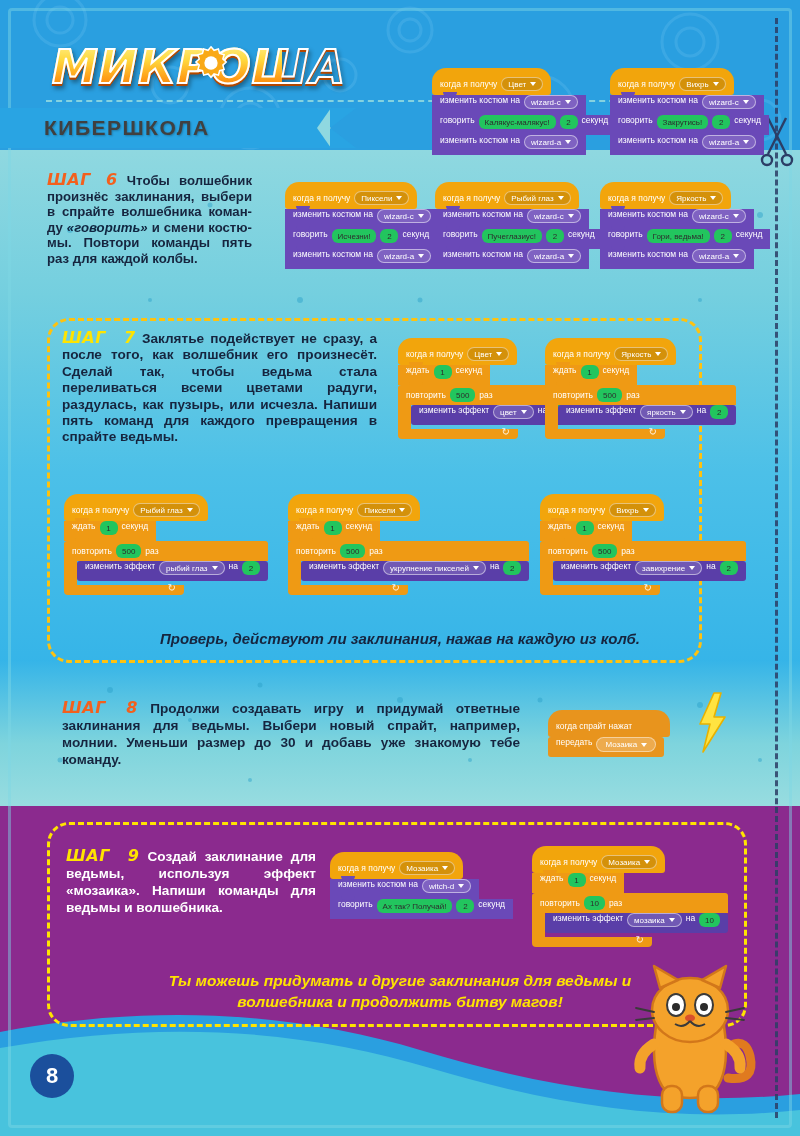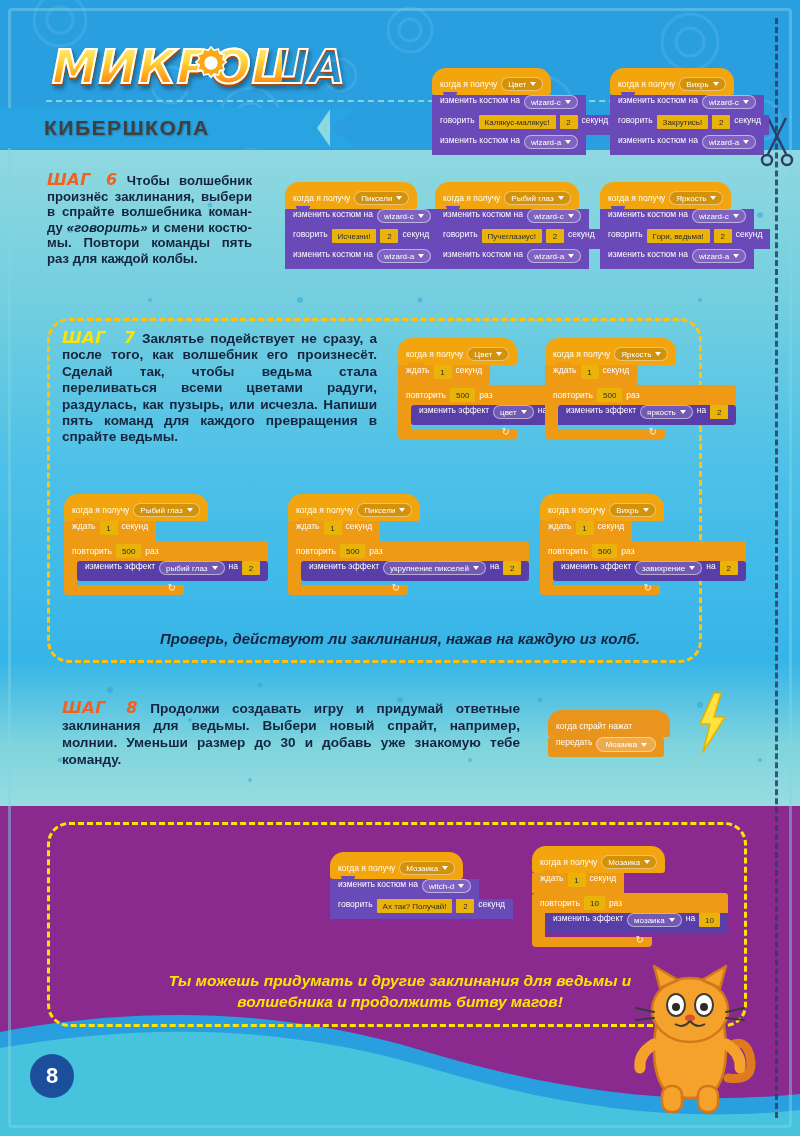--- a/index.html
+++ b/index.html
@@ -179,21 +179,21 @@
   .dd-purple {
     background: rgba(255,255,255,.14);
     border: 1px solid rgba(255,255,255,.5);
   }
   .caret {
     width: 0; height: 0; border-left: 3px solid transparent;
     border-right: 3px solid transparent; border-top: 4px solid #ffffff;
   }
   .oval {
     display: inline-flex; align-items: center; justify-content: center;
-    background: #eab308; color: #2d2d2d; border-radius: 1px;
+    background: #22c55e; color: #2d2d2d; border-radius: 6px;
     min-width: 22px; height: 14px; padding: 0 6px; font-size: 8px;
   }
   .oval.num { min-width: 18px; }
 
   
   .cblock { position: relative; }
   .cblock .c-top {
     background: #ef9a14; height: 20px; display: flex; align-items: center;
     padding: 0 8px; font-size: 8.5px; color: #fff; border-radius: 3px 3px 0 0;
   }
@@ -688,20 +688,25 @@
         <span class="dd" style="background:rgba(255,255,255,.22); height:15px; border-radius:10px; padding:1px 8px;">
             <span>Мозаика</span>
             <i class="caret"></i>
           </span>
       </div>
     </div>
   </div>
 
   <div class="panel9"></div>
 
+  <div class="steptext" style="left:66px; top:848px; width:250px; color:#ffffff; font-size:13.6px; line-height:17px;">
+    <span class="step-tag tag-yellow">ШАГ</span>
+    <span class="step-tag tag-yellow" style="margin-left:10px;">9</span>
+    <span>Создай заклина­ние для ведьмы, используя эффект «мозаика». Напиши команды для ведьмы и вол­шебника.</span>
+  </div>
 
   <div class="script" style="left:330px; top:852px;">
     <div class="stack">
       <div class="blk hat">
         <span>когда я получу</span>
         <span class="dd">
             <span>Мозаика</span>
             <i class="caret"></i>
           </span>
       </div>

